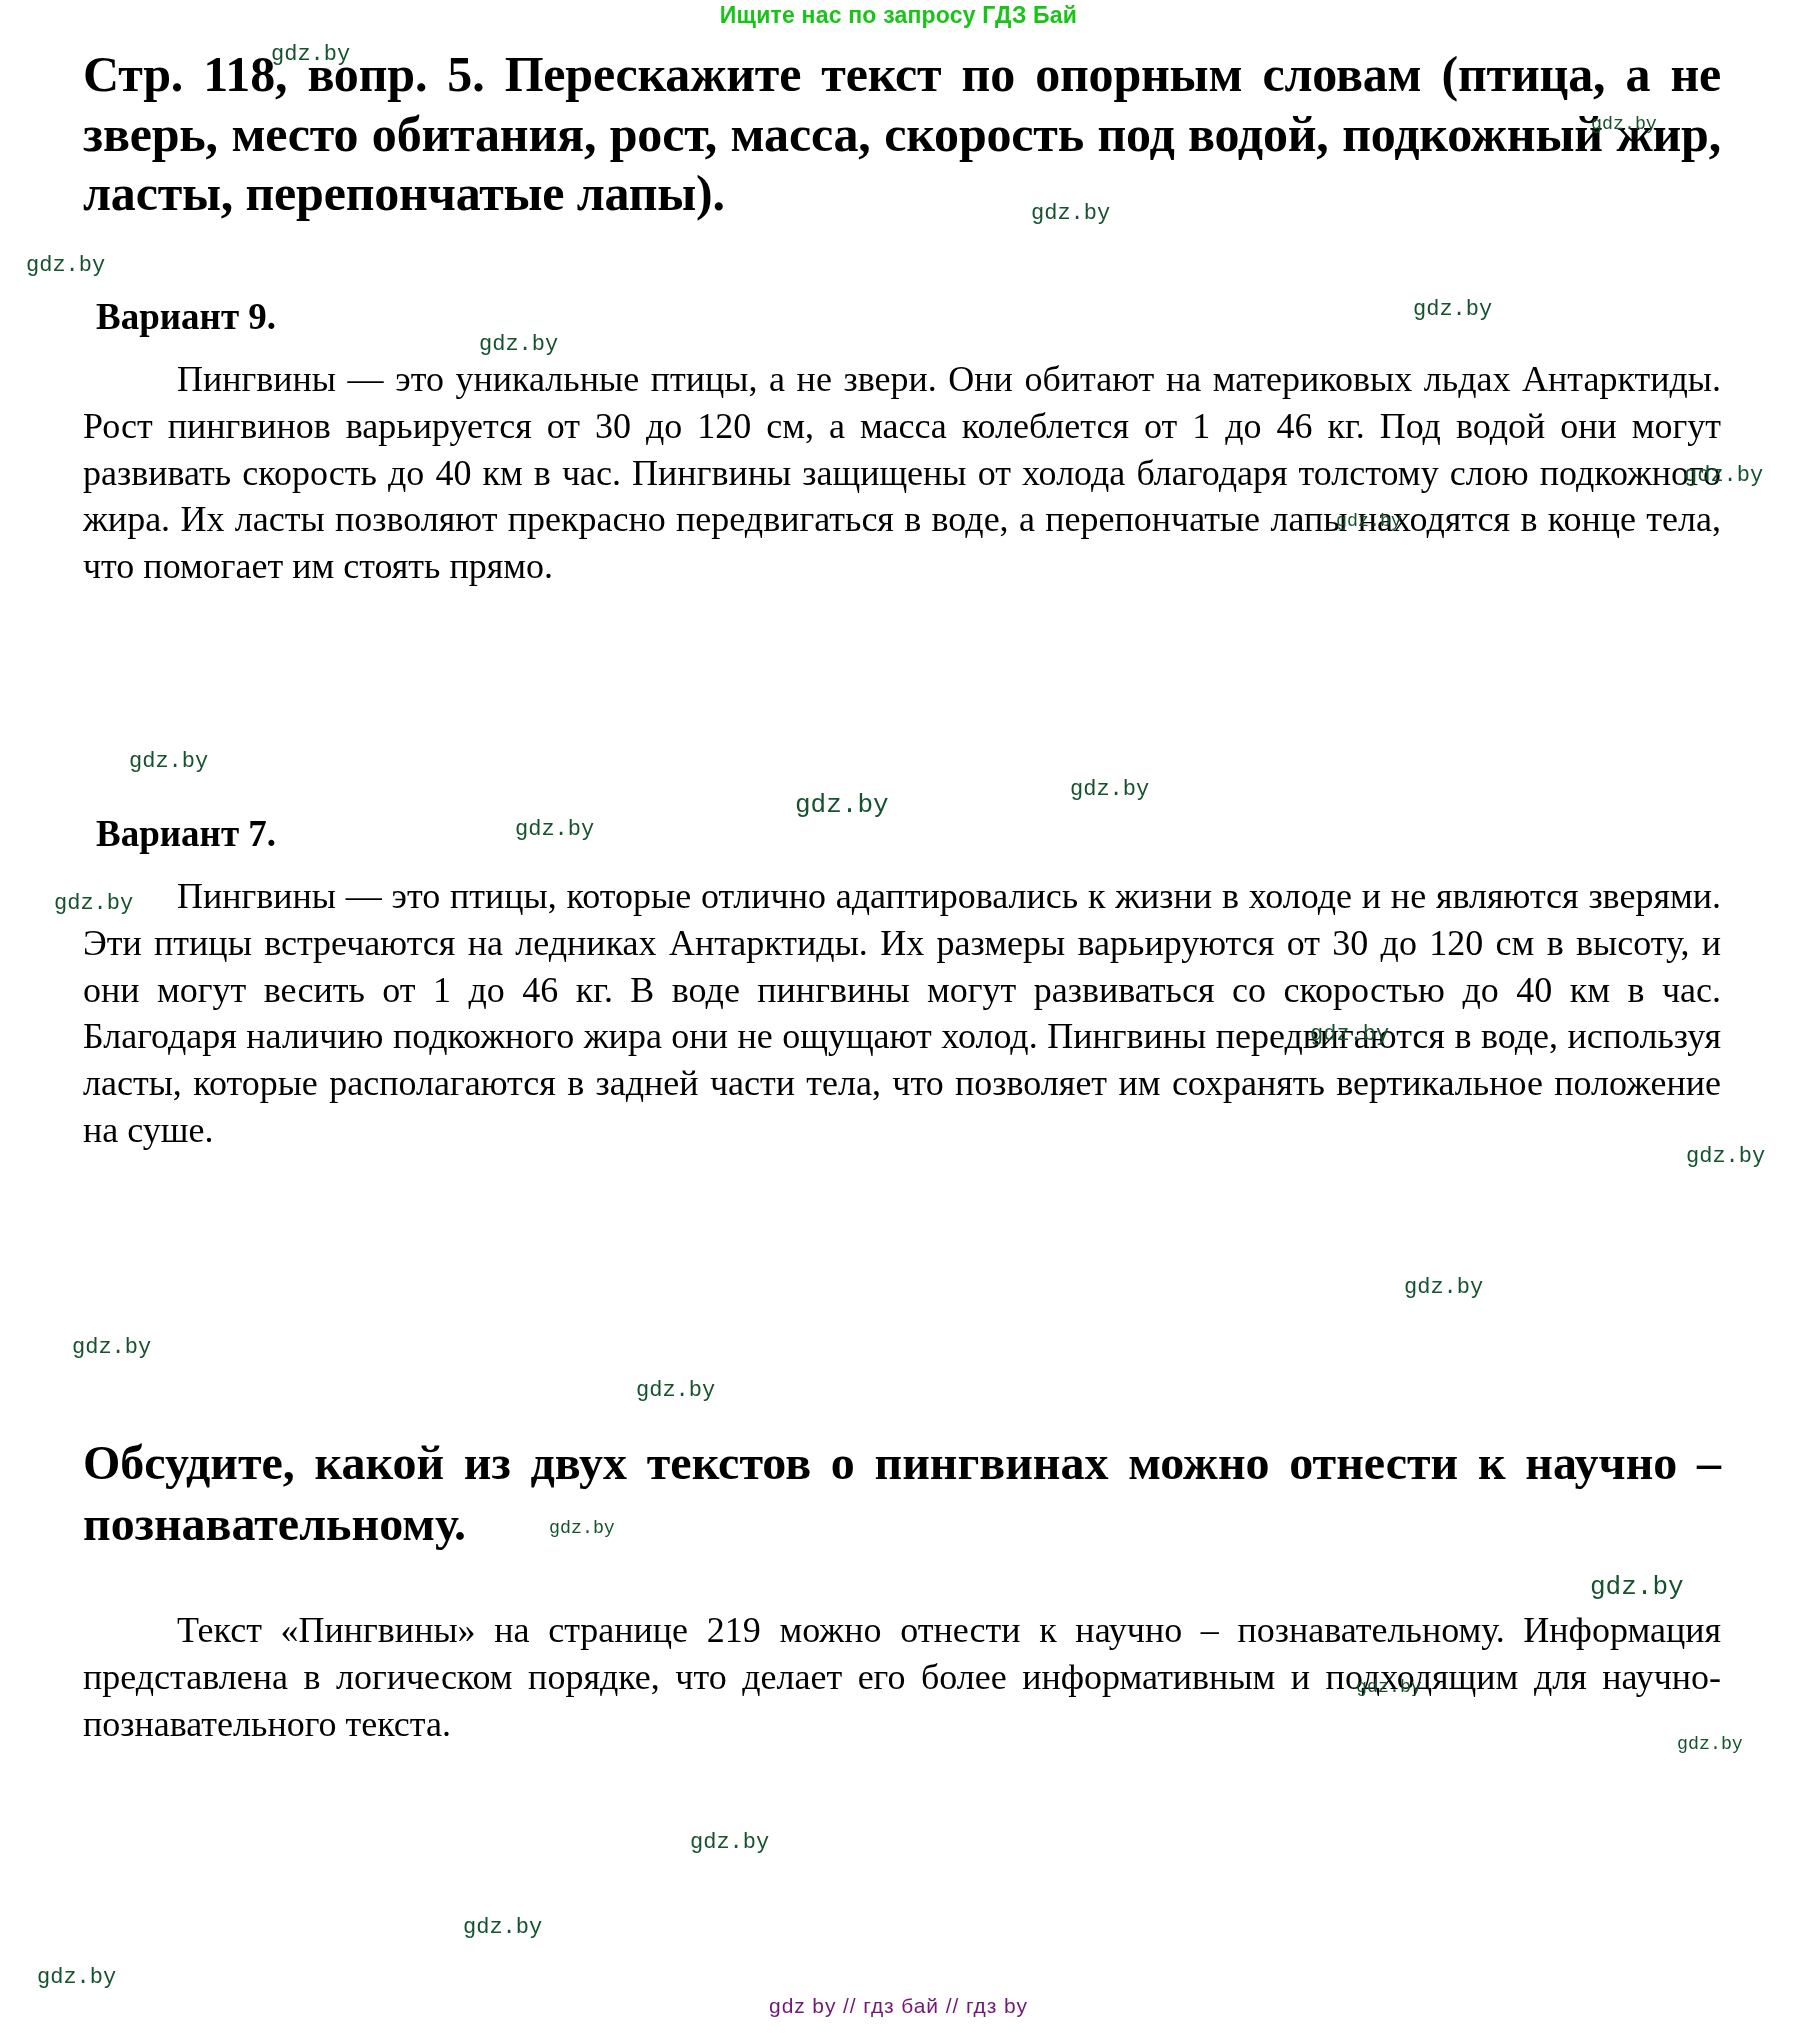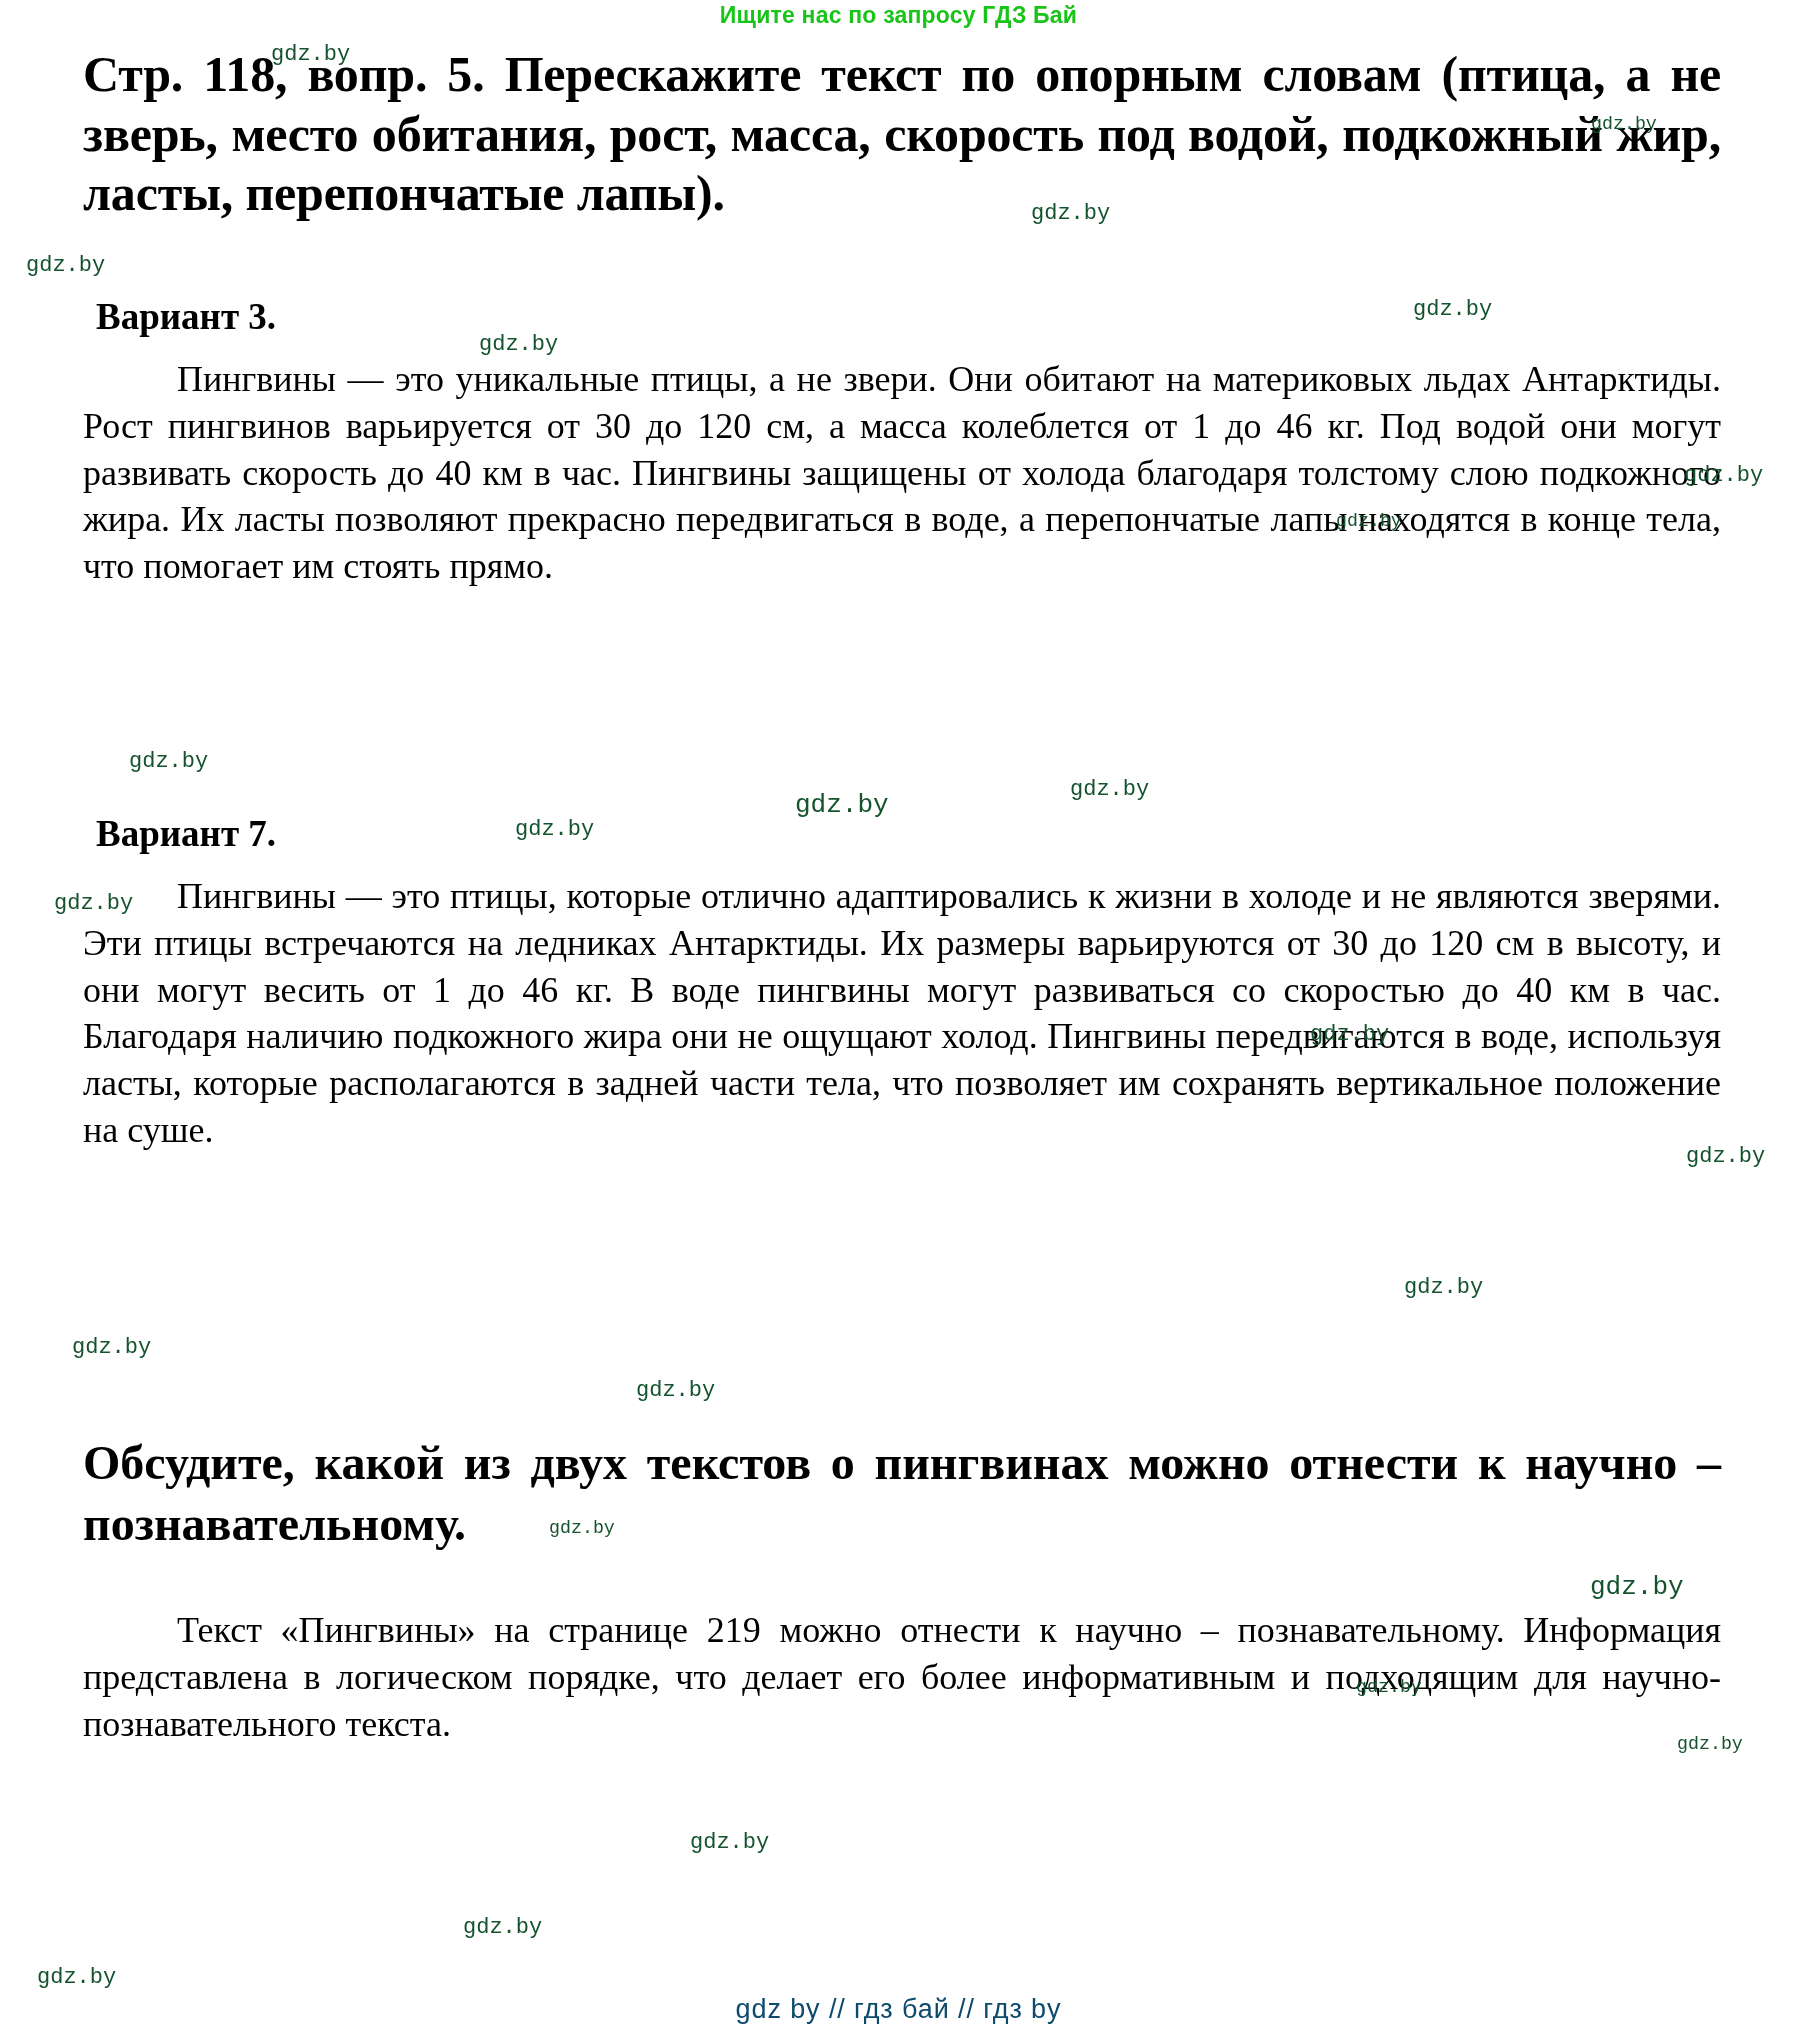--- a/index.html
+++ b/index.html
@@ -99,23 +99,23 @@
   }
 
   
   .footer {
     position: absolute;
     left: 0;
     top: 1994px;
     width: 1797px;
     text-align: center;
     font-family: "Liberation Sans", "DejaVu Sans", sans-serif;
-    font-size: 27px;
+    font-size: 21px;
     font-weight: 400;
-    color: #0c4a6e;
+    color: #701a75;
     letter-spacing: 0.9px;
     white-space: nowrap;
   }
 
   
   .wm {
     position: absolute;
     font-family: Liberation Mono, monospace;
     color: #14532d;
     white-space: nowrap;
@@ -130,21 +130,21 @@
 <body>
 
 <div id="page">
 
   <div class="promo-header">Ищите нас по запросу ГДЗ Бай</div>
 
   <div class="content">
 
     <div class="task-title">Стр. 118, вопр. 5. Перескажите текст по опорным словам (птица, а не зверь, место обитания, рост, масса, скорость под водой, подкожный жир, ласты, перепончатые лапы).</div>
 
-    <div class="variant-head v1">Вариант 3.</div>
+    <div class="variant-head v1">Вариант 9.</div>
     <div class="para p1">Пингвины — это уникальные птицы, а не звери. Они обитают на материковых льдах Антарктиды. Рост пингвинов варьируется от 30 до 120 см, а масса колеблется от 1 до 46 кг. Под водой они могут развивать скорость до 40 км в час. Пингвины защищены от холода благодаря толстому слою подкожного жира. Их ласты позволяют прекрасно передвигаться в воде, а перепончатые лапы находятся в конце тела, что помогает им стоять прямо.</div>
 
     <div class="variant-head v2">Вариант 7.</div>
     <div class="para p2">Пингвины — это птицы, которые отлично адаптировались к жизни в холоде и не являются зверями. Эти птицы встречаются на ледниках Антарктиды. Их размеры варьируются от 30 до 120 см в высоту, и они могут весить от 1 до 46 кг. В воде пингвины могут развиваться со скоростью до 40 км в час. Благодаря наличию подкожного жира они не ощущают холод. Пингвины передвигаются в воде, используя ласты, которые располагаются в задней части тела, что позволяет им сохранять вертикальное положение на суше.</div>
 
     <div class="bold-prompt">Обсудите, какой из двух текстов о пингвинах можно отнести к научно – познавательному.</div>
 
     <div class="para p4">Текст «Пингвины» на странице 219 можно отнести к научно – познавательному. Информация представлена в логическом порядке, что делает его более информативным и подходящим для научно-познавательного текста.</div>
 
   </div>

